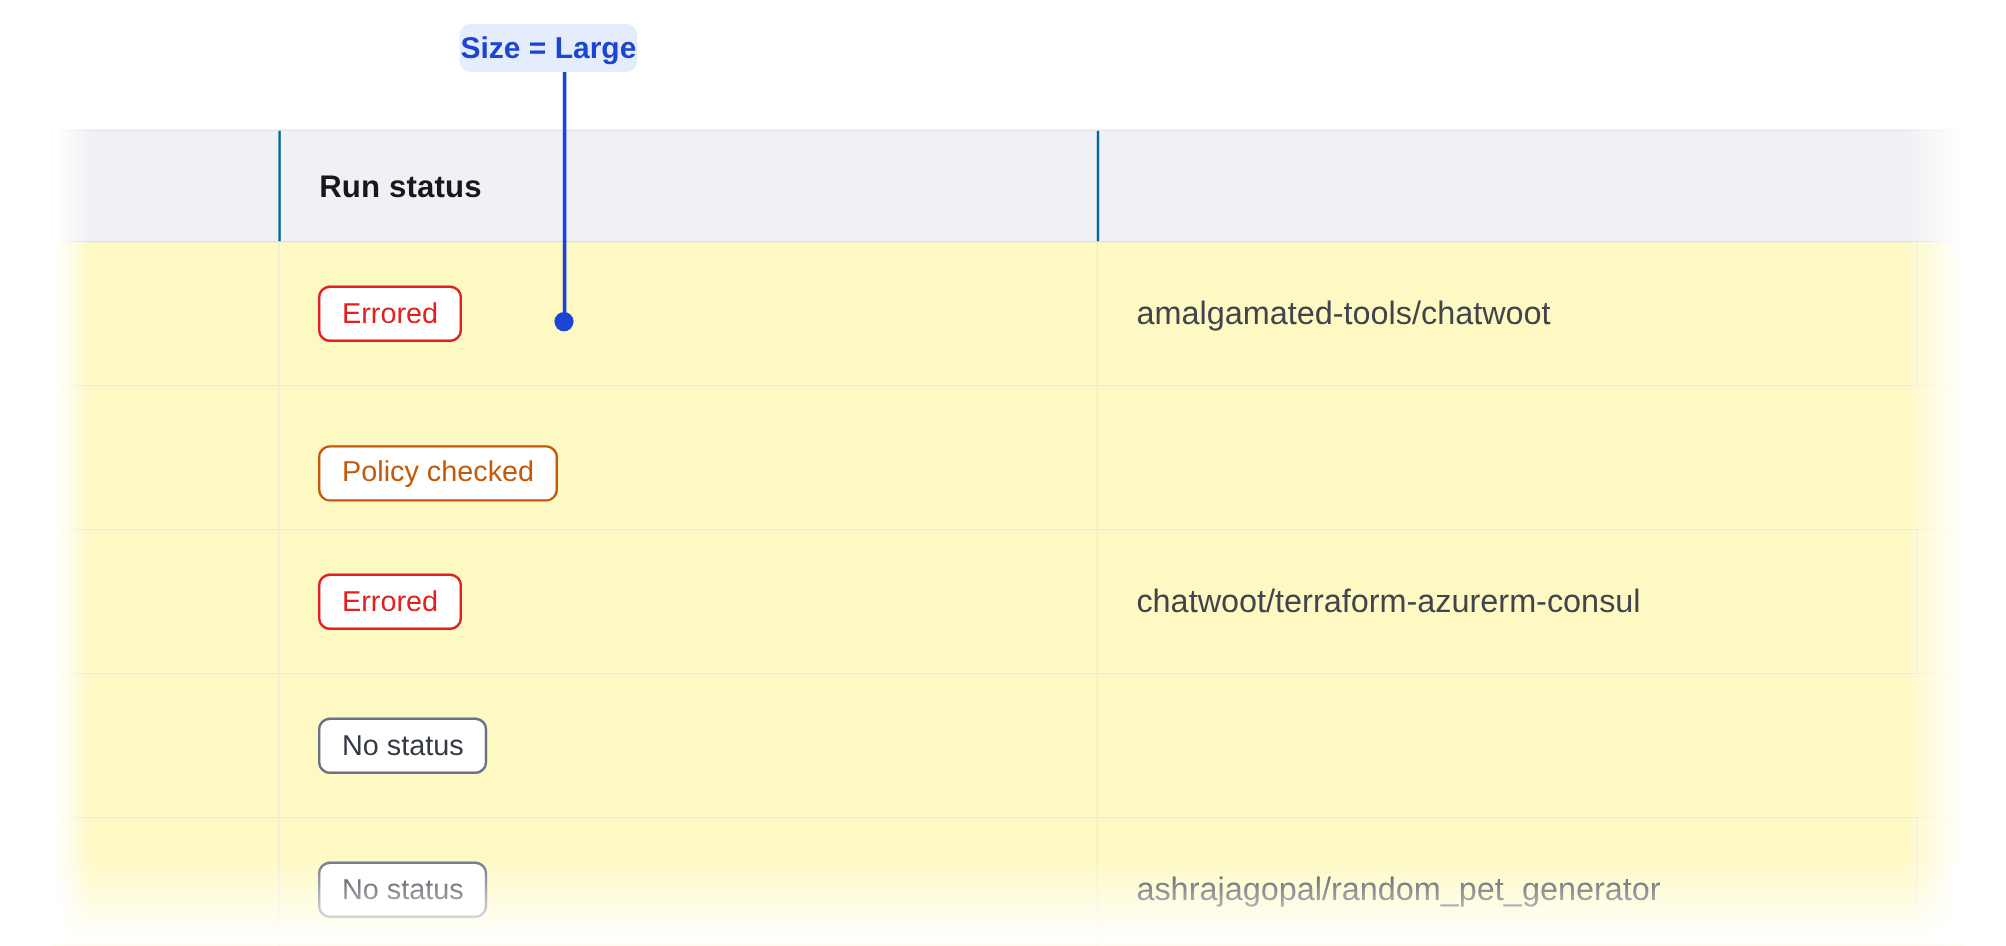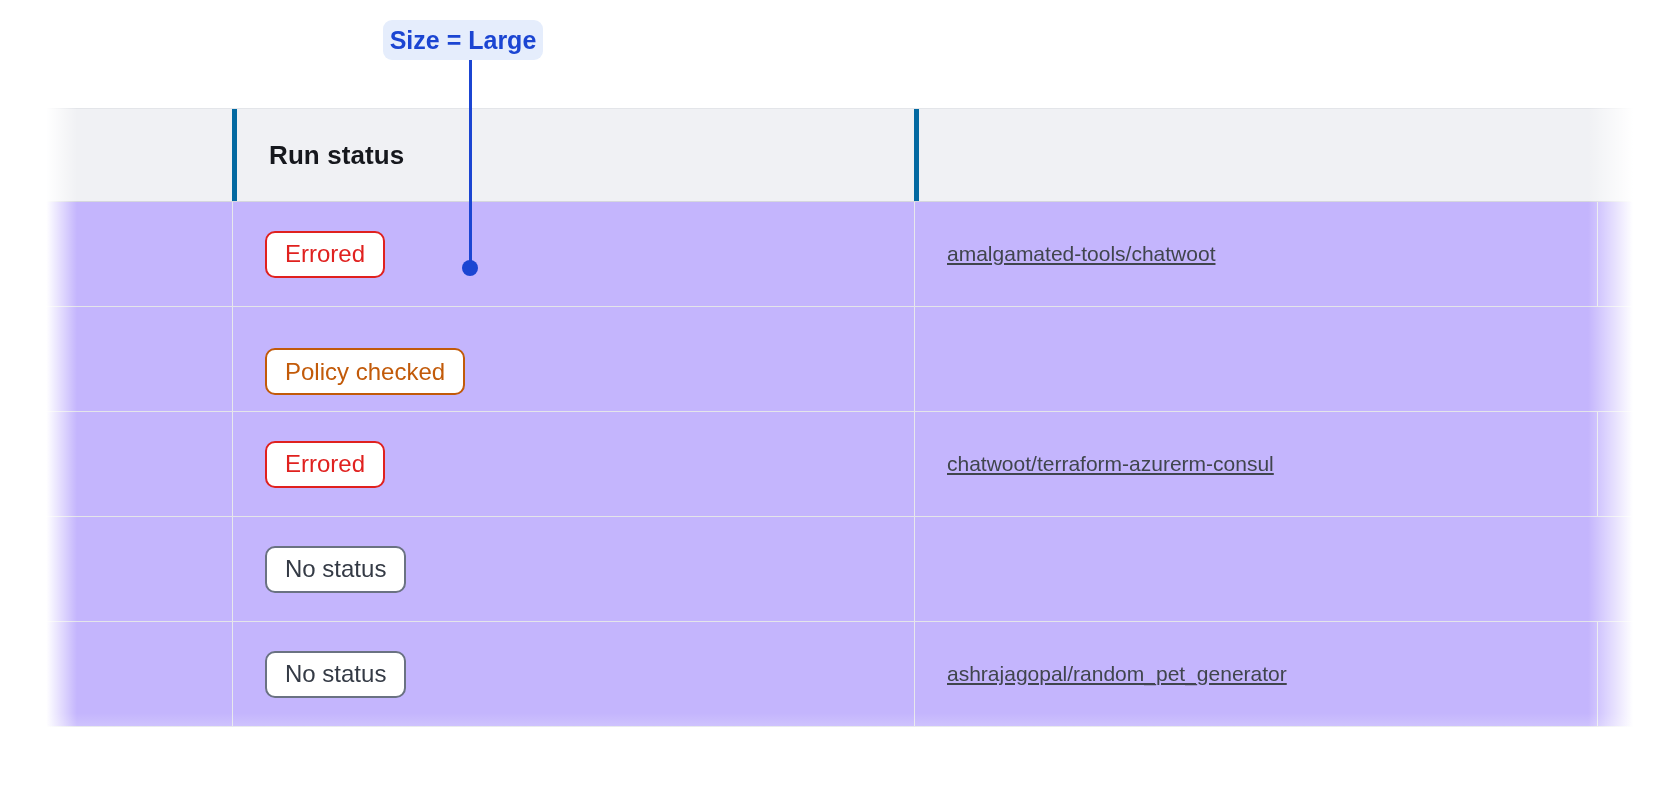--- a/index.html
+++ b/index.html
@@ -26,34 +26,34 @@
     background: #f0f1f4;
     border-top: 1px solid #e3e5e9;
     border-bottom: 1px solid #d5d7dd;
   }
   .header-cell {
     display: flex; align-items: center;
     padding-left: 32px;
     font-size: 26px; font-weight: 700; color: #16181d;
     letter-spacing: 0.1px;
   }
-  .header-cell + .header-cell { border-left: 5px solid #0369a1; }
+  .header-cell + .header-cell { border-left: 2px solid #0369a1; }
   .body-row {
-    height: 105px;
-    background: #c4b5fd;
+    height: 120px;
+    background: #fef9c3;
     border-bottom: 1px solid #e4e5ea;
   }
   .body-cell {
     display: flex; align-items: center;
     padding-left: 32px;
     overflow: hidden;
   }
   .body-cell + .body-cell { border-left: 1px solid #e7e8ec; }
   .repo-text {
-    font-size: 21px; color: #40454d; white-space: nowrap; text-decoration: underline;
+    font-size: 27px; color: #40454d; white-space: nowrap;
   }
   .status-badge {
     display: inline-flex; align-items: center; justify-content: center;
     height: 47px; padding: 0 18px;
     border: 2px solid currentColor; border-radius: 10px;
     font-size: 24px; font-weight: 500; white-space: nowrap;
     background: #ffffff;
   }
 
   
@@ -68,21 +68,21 @@
     pointer-events: none; z-index: 5;
   }
   .fade-bottom {
     position: absolute; left: 0; bottom: 0; width: 1672px; height: 75px;
     background: linear-gradient(to bottom, rgba(255,255,255,0), rgba(255,255,255,0.93) 90%);
     pointer-events: none; z-index: 6;
   }
 
   
   .annotation-pill {
-    position: absolute; left: 383px; top: 20px; width: 160px; height: 40px;
+    position: absolute; left: 383px; top: 20px; width: 148px; height: 40px;
     border-radius: 9px;
     display: flex; align-items: center; justify-content: center;
     font-size: 25px; font-weight: 700;
     z-index: 10;
   }
   .annotation-line {
     position: absolute; left: 469px; top: 60px; width: 3px; height: 202px;
     z-index: 10;
   }
   .annotation-dot {

